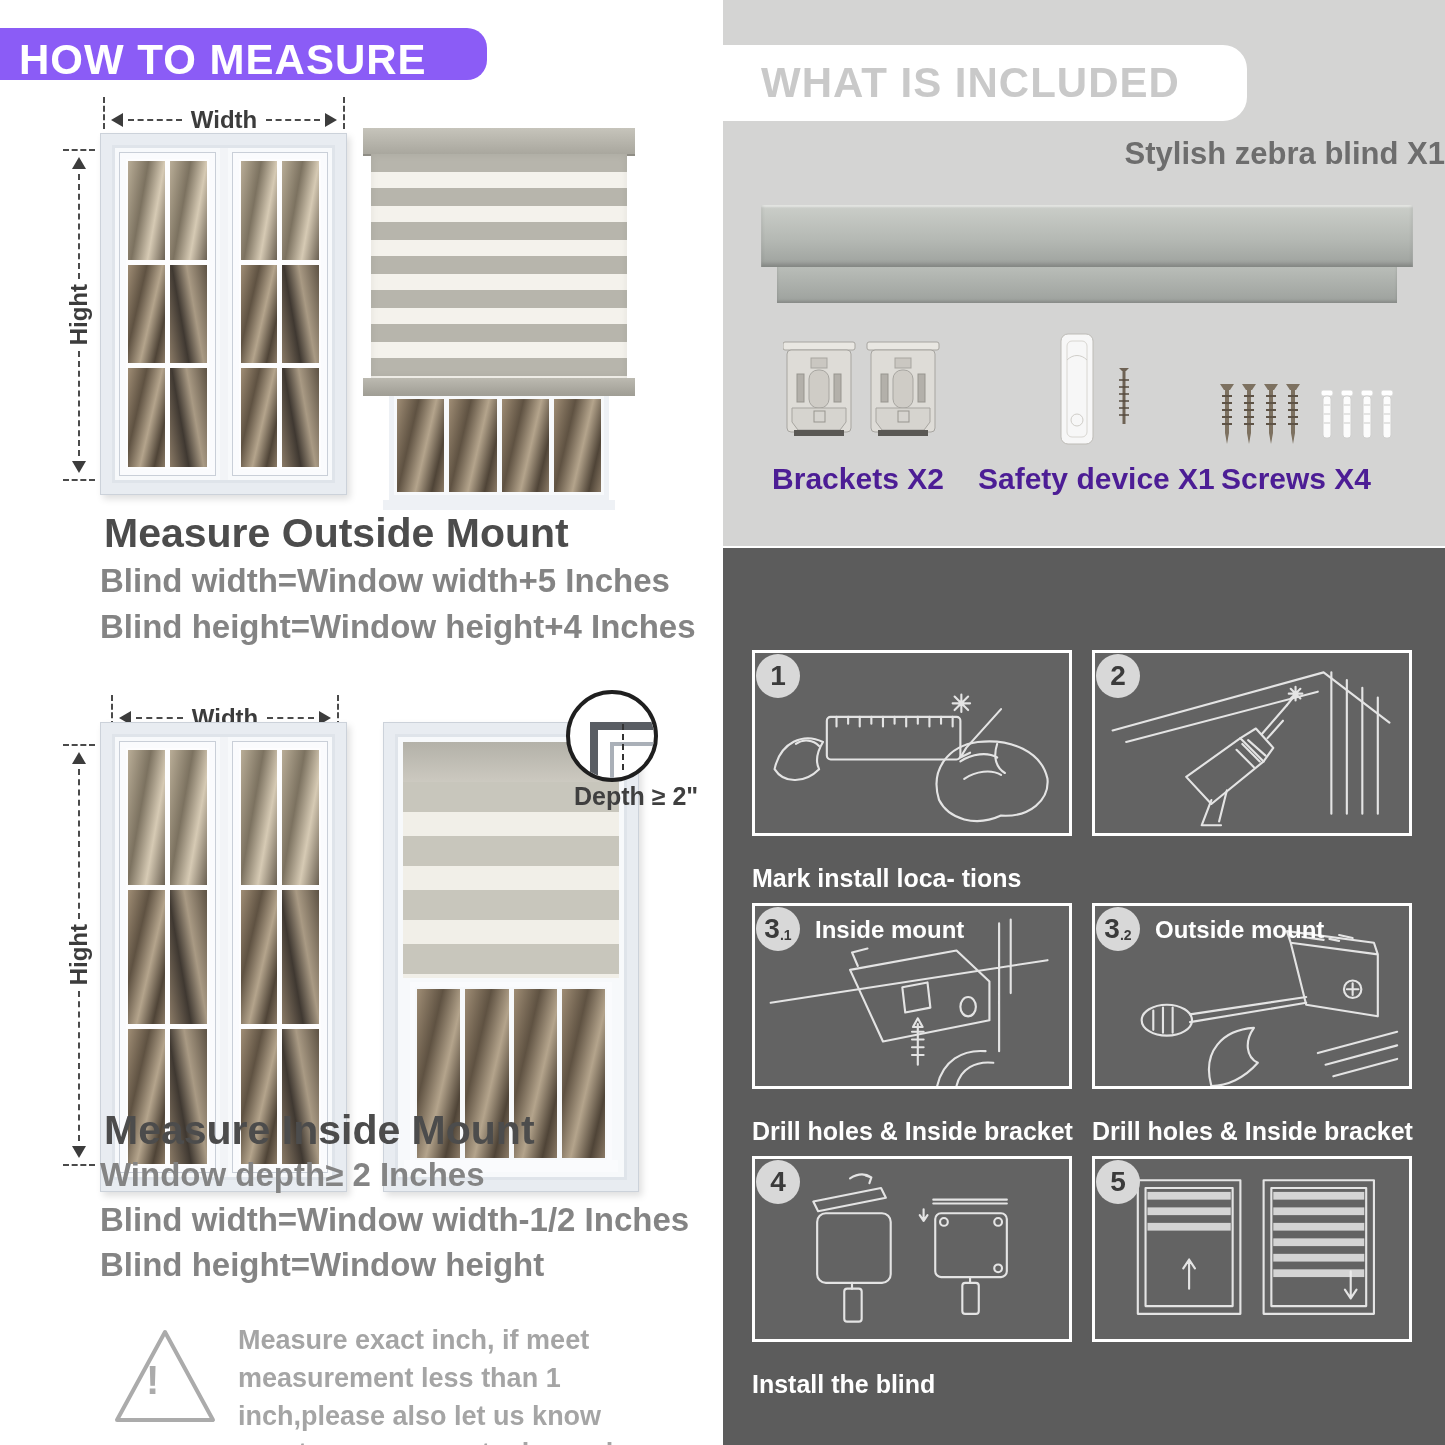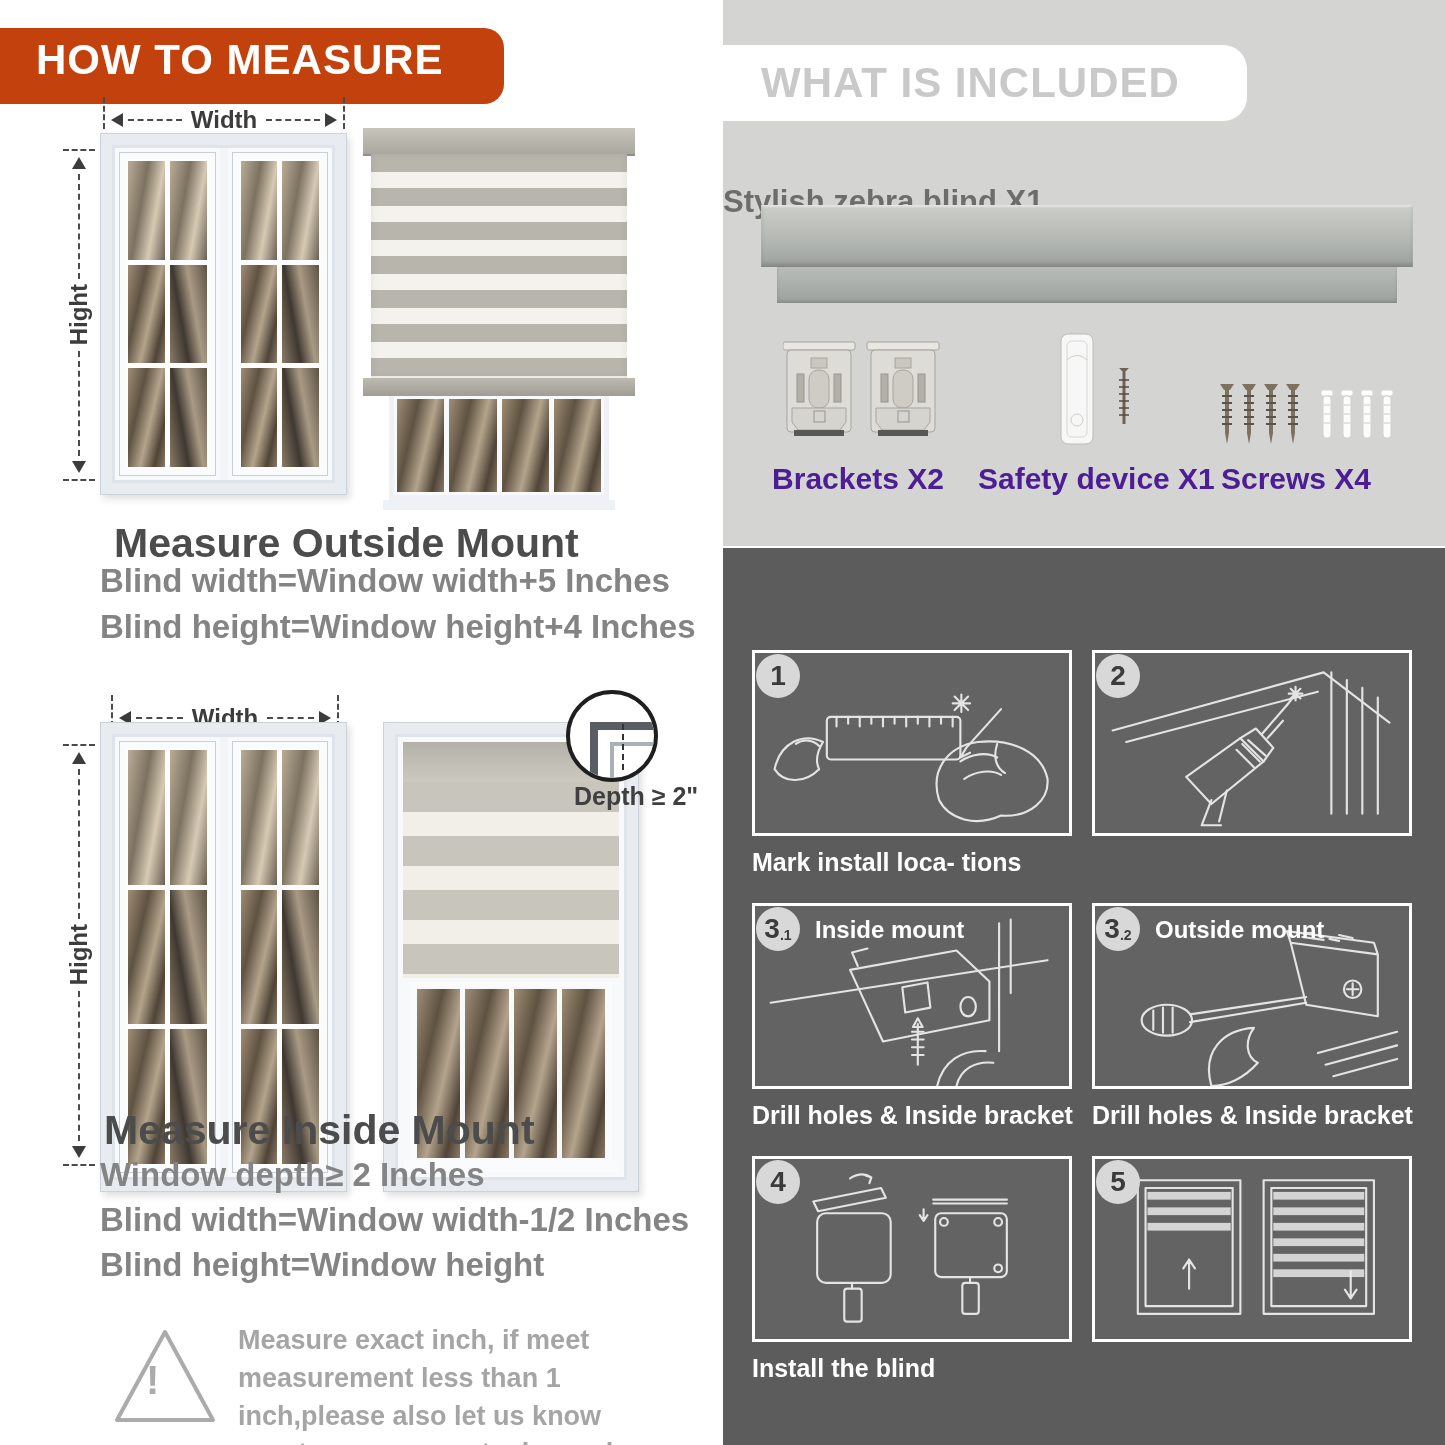--- a/index.html
+++ b/index.html
@@ -1,22 +1,22 @@
 <!DOCTYPE html>
 <html><head>
 <meta charset="utf-8">
 <style>
   html,body{margin:0;padding:0;background:#fff;}
   .page{position:relative;width:1445px;height:1445px;background:#ffffff;overflow:hidden;
         font-family:"Liberation Sans",sans-serif;}
   .abs{position:absolute;}
 
   
-  .htm-badge{left:0;top:28px;width:468px;height:76px;background:#c2410c;border-radius:0 20px 20px 0;
-             color:#ffffff;font-size:42px;font-weight:700;line-height:64px;padding-left:36px;letter-spacing:1px;}
+  .htm-badge{left:0;top:28px;width:468px;height:52px;background:#8b5cf6;border-radius:0 20px 20px 0;
+             color:#ffffff;font-size:42px;font-weight:700;line-height:64px;padding-left:19px;letter-spacing:1px;}
 
   
   .hmeas{display:flex;align-items:center;position:absolute;}
   .hmeas::before,.hmeas::after{content:"";position:absolute;top:-9px;height:32px;border-left:2px dashed #4a4a4a;}
   .hmeas::before{left:-1px;} .hmeas::after{right:-1px;}
   .tri-left{width:0;height:0;border:7px solid transparent;border-right:12px solid #3c3c3c;}
   .tri-right{width:0;height:0;border:7px solid transparent;border-left:12px solid #3c3c3c;}
   .hdash{flex:1;border-top:2px dashed #4a4a4a;margin:0 5px;height:0;}
   .hlabel{font-weight:700;font-size:24px;color:#3c3c3c;padding:0 4px;white-space:nowrap;}
   .vmeas{display:flex;flex-direction:column;align-items:center;position:absolute;width:26px;}
@@ -68,40 +68,40 @@
   .mheading{left:100px;font-size:41px;font-weight:700;color:#4c4c4c;}
   .mline{left:100px;font-size:33px;font-weight:700;color:#848484;}
 
   .warn-text{left:238px;top:1322px;width:420px;font-size:27px;font-weight:700;color:#a5a5a5;line-height:1.4;}
   .warn-mark{left:146px;top:1358px;font-size:40px;font-weight:700;color:#ababab;}
 
   
   .sec-included{left:723px;top:0;width:722px;height:546px;background:#d4d4d3;}
   .inc-badge{left:0;top:12px;width:486px;height:76px;background:#ffffff;border-radius:0 24px 24px 0;
              color:#c9c9c9;font-size:42px;font-weight:700;line-height:76px;padding-left:38px;letter-spacing:1px;margin-top:33px;}
-  .product-label{left:0;top:136px;width:100%;text-align:left;font-size:31px;font-weight:700;color:#6d6d6d;margin-top:48px;}
+  .product-label{left:0;top:136px;width:100%;text-align:right;font-size:31px;font-weight:700;color:#6d6d6d;}
   .rail-top{left:38px;top:205px;width:652px;height:62px;
             background:linear-gradient(180deg,#cbcec9 0%,#b5b9b4 55%,#9da19d 100%);
             box-shadow:inset 0 -3px 4px rgba(0,0,0,.18), inset 0 2px 2px rgba(255,255,255,.5);}
   .rail-bottom{left:54px;top:267px;width:620px;height:36px;
             background:linear-gradient(180deg,#b9bdb8,#9da19d);box-shadow:inset 0 -2px 3px rgba(0,0,0,.15);}
   .inc-label{position:absolute;top:462px;text-align:center;font-size:30px;font-weight:700;color:#4c1d95;white-space:nowrap;}
 
   
   .sec-mount{left:723px;top:548px;width:722px;height:897px;background:#5c5c5c;}
   .mnt-badge{left:0;top:10px;width:552px;height:74px;background:#ffffff;border-radius:0 24px 24px 0;
              color:#494949;font-size:42px;font-weight:700;line-height:74px;padding-left:38px;letter-spacing:.5px;}
   .step{position:absolute;width:320px;}
   .panel{width:320px;height:186px;border:3px solid #ffffff;background:#636363;position:relative;box-sizing:border-box;overflow:hidden;}
   .scircle{position:absolute;left:1px;top:1px;width:44px;height:44px;border-radius:50%;background:#d8d8d8;
            color:#3b3b3b;display:flex;align-items:center;justify-content:center;font-weight:700;font-size:28px;z-index:2;}
   .scircle .sub{font-size:14px;margin-top:12px;}
   .slabel{position:absolute;left:60px;top:10px;color:#ffffff;font-weight:700;font-size:24px;z-index:2;}
   .sketch{position:absolute;left:0;top:0;width:100%;height:100%;}
-  .scaption{margin-top:12px;color:#ffffff;font-weight:700;font-size:25px;white-space:nowrap;}
+  .scaption{margin-top:28px;color:#ffffff;font-weight:700;font-size:25px;white-space:nowrap;}
   .sk{stroke:#efefef;stroke-width:2.2;fill:none;stroke-linecap:round;stroke-linejoin:round;opacity:.92;}
 </style>
 </head>
 <body>
 
 <div class="page">
 
   <section>
     <div class="abs htm-badge">
       <span>HOW TO MEASURE</span>
@@ -150,21 +150,21 @@
       <div class="rail"></div>
       <div class="below">
         <div class="pane"></div>
           <div class="pane"></div>
         <div class="pane"></div>
           <div class="pane"></div>
       </div>
       <div class="bsill"></div>
     </div>
 
-    <h2 class="abs mheading" style="top:506px;margin:14px;">Measure Outside Mount</h2>
+    <h2 class="abs mheading" style="top:506px;margin:4px;">Measure Outside Mount</h2>
     <p class="abs mline" style="top:562px;margin:0;">Blind width=Window width+5 Inches</p>
     <p class="abs mline" style="top:608px;margin:0;">Blind height=Window height+4 Inches</p>
 
     <div class="hmeas" style="left:112px;top:704px;width:226px;">
       <i class="tri-left"></i>
       <i class="hdash"></i>
       <b class="hlabel">Width</b>
       <i class="hdash"></i>
       <i class="tri-right"></i>
     </div>

